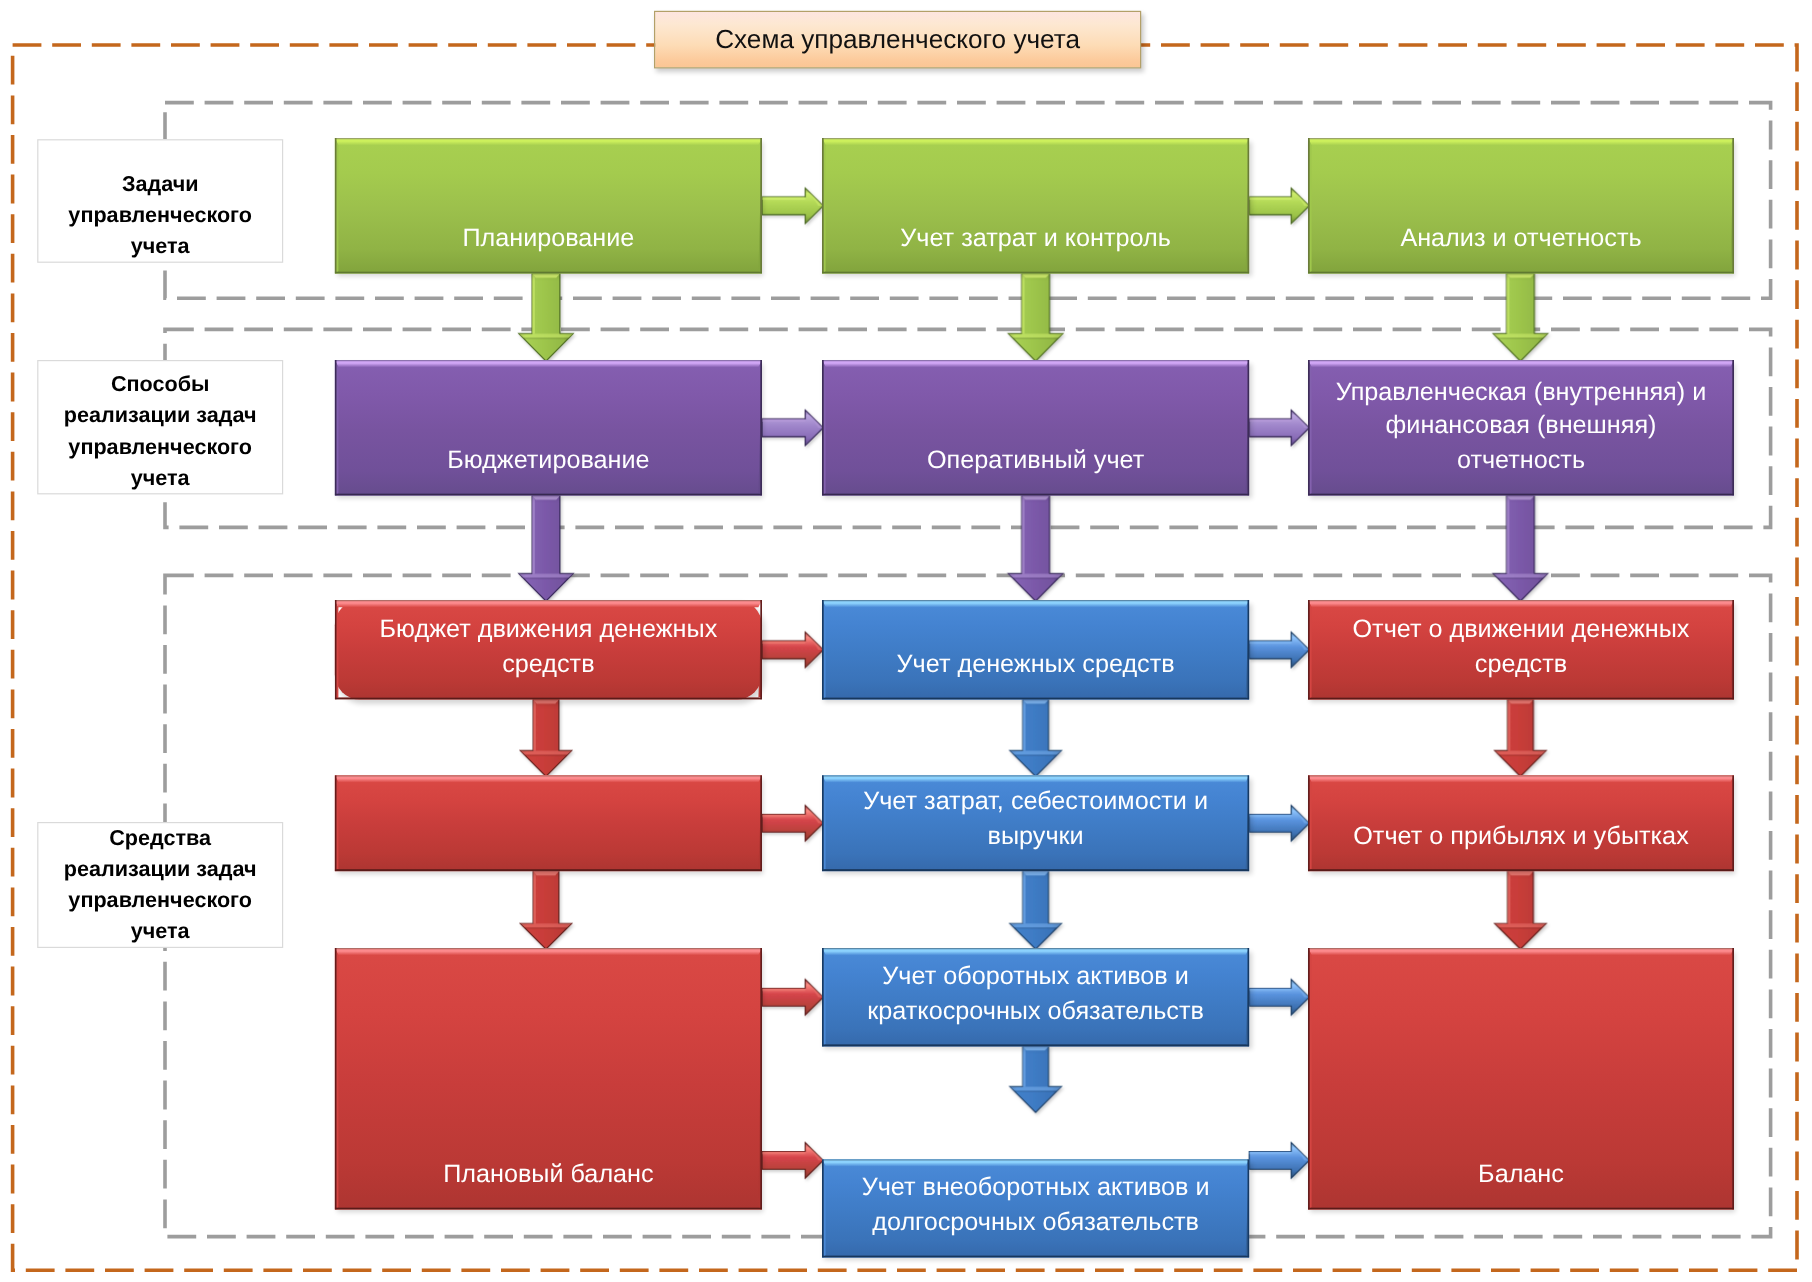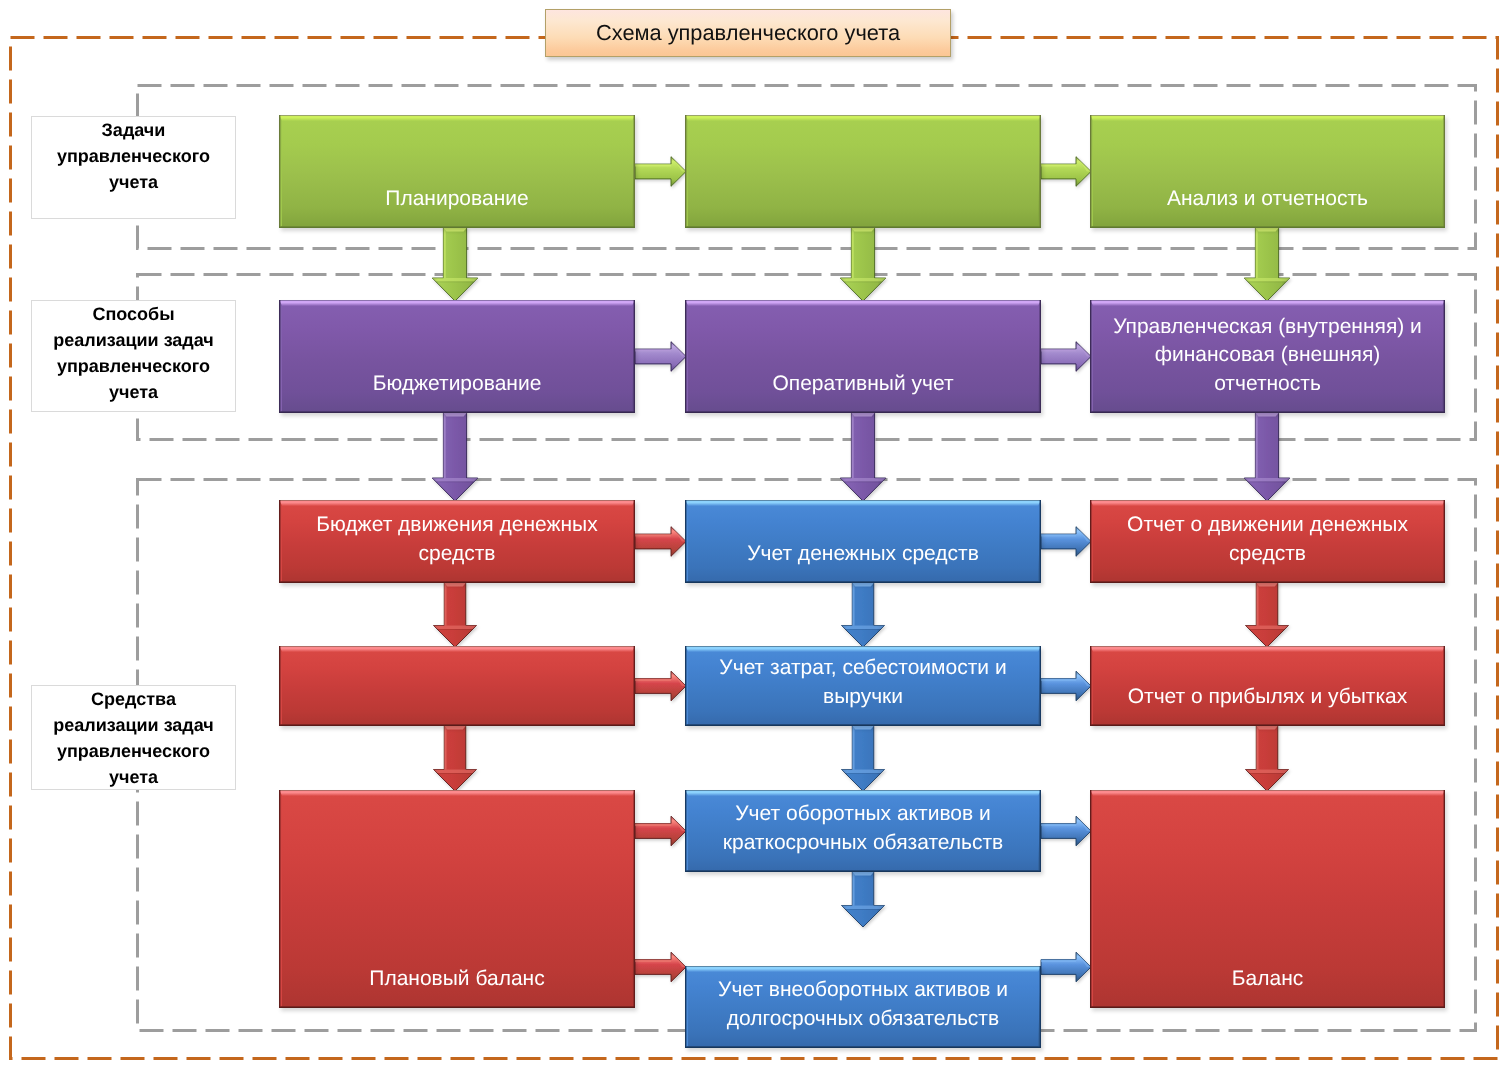--- a/index.html
+++ b/index.html
@@ -9,21 +9,21 @@
        -webkit-font-smoothing:antialiased;text-rendering:geometricPrecision;}
   #stage, .fbox, .rowlabel, #title-plate{-webkit-font-smoothing:antialiased;}
   #stage{position:relative;width:1510px;height:1068px;}
   #title-plate{position:absolute;left:545px;top:9px;width:406px;height:48px;
     box-sizing:border-box;border:1px solid #B3A068;
     background:linear-gradient(180deg,#FEE5DF 0%,#FDE8D2 22%,#FDDCB6 60%,#FCCA9B 88%,#FBC694 100%);
     box-shadow:2px 3px 4px rgba(0,0,0,.20);
     display:flex;align-items:center;justify-content:center;z-index:6;}
   #title-plate span{font-size:21.8px;color:#111;}
   .rowlabel{position:absolute;box-sizing:border-box;border:1px solid #DADADA;background:#fff;
-    display:flex;align-items:flex-start;justify-content:center;text-align:center;
+    display:flex;align-items:flex-end;justify-content:center;text-align:center;
     font-weight:bold;font-size:18px;color:#000;line-height:26px;padding:0 8px;z-index:4;}
   .fbox{position:absolute;box-sizing:border-box;display:flex;align-items:flex-end;
     justify-content:center;text-align:center;color:#fff;font-size:21px;line-height:28.5px;
     padding:15px 11px;box-shadow:2px 3px 4px rgba(0,0,0,.16);z-index:5;}
   .fbox .lbl{position:relative;z-index:3;}
   .fbox .bev{position:absolute;left:0;top:0;z-index:2;pointer-events:none;}
   svg.arrows{position:absolute;left:0;top:0;z-index:3;}
 </style>
 </head>
 <body>
@@ -407,20 +407,21 @@
       <svg class="bev" width="356" height="113" viewBox="0 0 356 113">
         <polygon points="0,0 356,0 353,6 3,6" fill="url(#bv_green)"></polygon>
         <polygon points="0,0 3,6 3,111.2 0,113" fill="#9FC74C"></polygon>
         <polygon points="356,0 356,6 356,111.2 353,111.2" fill="#83A63D"></polygon>
         <polygon points="0,113 3,111.2 353,111.2 356,113" fill="#7D9E3A"></polygon>
         <path d="M0 0.5 H356" stroke="#9BA569" stroke-width="1" fill="none"></path>
         <path d="M0.7 0 V113" stroke="#6A7B3A" stroke-width="1.4" fill="none"></path>
         <path d="M355.3 0 V113" stroke="#6A7B3A" stroke-width="1.4" fill="none"></path>
         <path d="M0 112.2 H356" stroke="#5F7930" stroke-width="1.6" fill="none"></path>
       </svg>
+      <span class="lbl">Учет затрат и контроль</span>
     </div>
     <div class="fbox" style="left:1090px;top:115px;width:355px;height:113px;background:linear-gradient(180deg,#A8D050 0%,#A4CB4E 26%,#9CC04C 52%,#90B345 82%,#81A33C 100%);">
       <svg class="bev" width="355" height="113" viewBox="0 0 355 113">
         <polygon points="0,0 355,0 352,6 3,6" fill="url(#bv_green)"></polygon>
         <polygon points="0,0 3,6 3,111.2 0,113" fill="#9FC74C"></polygon>
         <polygon points="355,0 355,6 355,111.2 352,111.2" fill="#83A63D"></polygon>
         <polygon points="0,113 3,111.2 352,111.2 355,113" fill="#7D9E3A"></polygon>
         <path d="M0 0.5 H355" stroke="#9BA569" stroke-width="1" fill="none"></path>
         <path d="M0.7 0 V113" stroke="#6A7B3A" stroke-width="1.4" fill="none"></path>
         <path d="M354.3 0 V113" stroke="#6A7B3A" stroke-width="1.4" fill="none"></path>
@@ -460,21 +461,21 @@
         <polygon points="0,0 3,6 3,111.2 0,113" fill="#8361AE"></polygon>
         <polygon points="355,0 355,6 355,111.2 352,111.2" fill="#644A8B"></polygon>
         <polygon points="0,113 3,111.2 352,111.2 355,113" fill="#5D4583"></polygon>
         <path d="M0 0.5 H355" stroke="#8C72AE" stroke-width="1" fill="none"></path>
         <path d="M0.7 0 V113" stroke="#3D2C58" stroke-width="1.4" fill="none"></path>
         <path d="M354.3 0 V113" stroke="#3D2C58" stroke-width="1.4" fill="none"></path>
         <path d="M0 112.2 H355" stroke="#372850" stroke-width="1.6" fill="none"></path>
       </svg>
       <span class="lbl">Управленческая (внутренняя) и финансовая (внешняя) отчетность</span>
     </div>
-    <div class="fbox" style="left:279px;top:500px;width:356px;height:83px;background:linear-gradient(180deg,#DA4945 0%,#D44340 26%,#C83D3B 52%,#BB3935 82%,#AD3531 100%);">
+    <div class="fbox" style="left:279px;top:500px;width:356px;height:83px;background:linear-gradient(180deg,#DA4945 0%,#D44340 26%,#C83D3B 52%,#BB3935 82%,#AD3531 100%);border-radius:21px;">
       <svg class="bev" width="356" height="83" viewBox="0 0 356 83">
         <polygon points="0,0 356,0 353,6 3,6" fill="url(#bv_red)"></polygon>
         <polygon points="0,0 3,6 3,81.2 0,83" fill="#D44542"></polygon>
         <polygon points="356,0 356,6 356,81.2 353,81.2" fill="#B13632"></polygon>
         <polygon points="0,83 3,81.2 353,81.2 356,83" fill="#9E322F"></polygon>
         <path d="M0 0.5 H356" stroke="#B06C66" stroke-width="1" fill="none"></path>
         <path d="M0.7 0 V83" stroke="#631D1C" stroke-width="1.4" fill="none"></path>
         <path d="M355.3 0 V83" stroke="#631D1C" stroke-width="1.4" fill="none"></path>
         <path d="M0 82.2 H356" stroke="#5A1B19" stroke-width="1.6" fill="none"></path>
       </svg>

